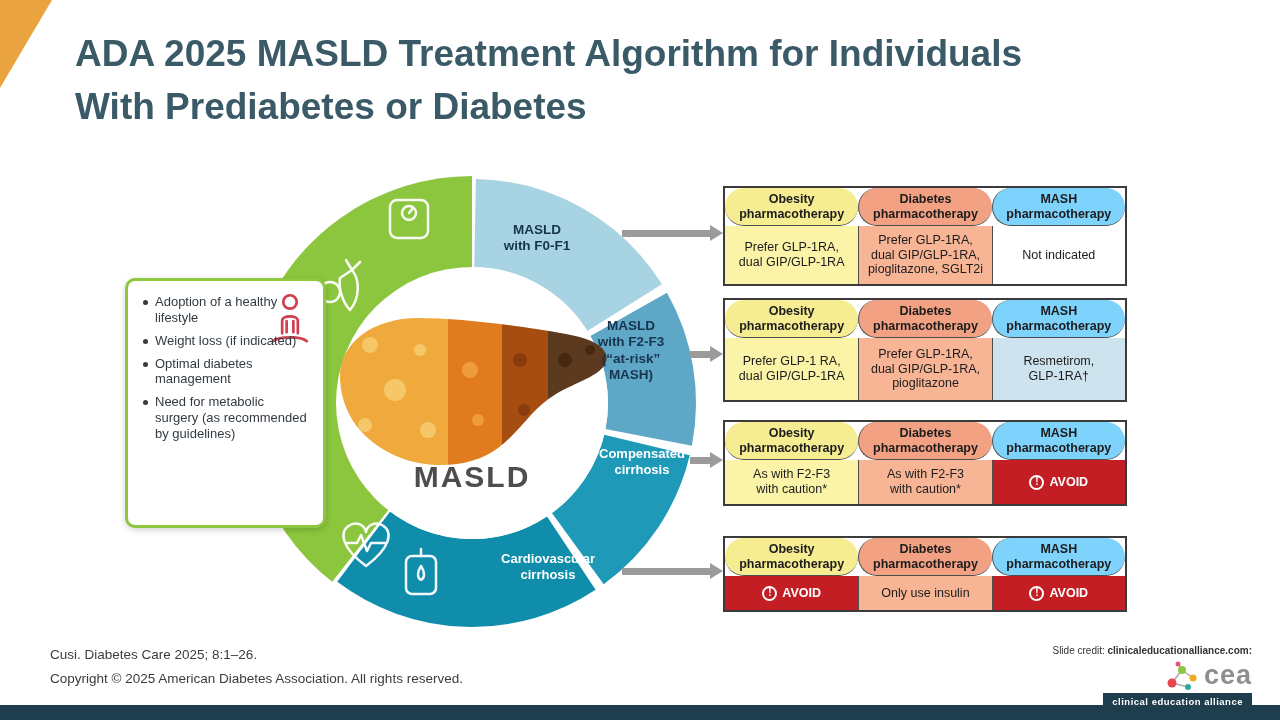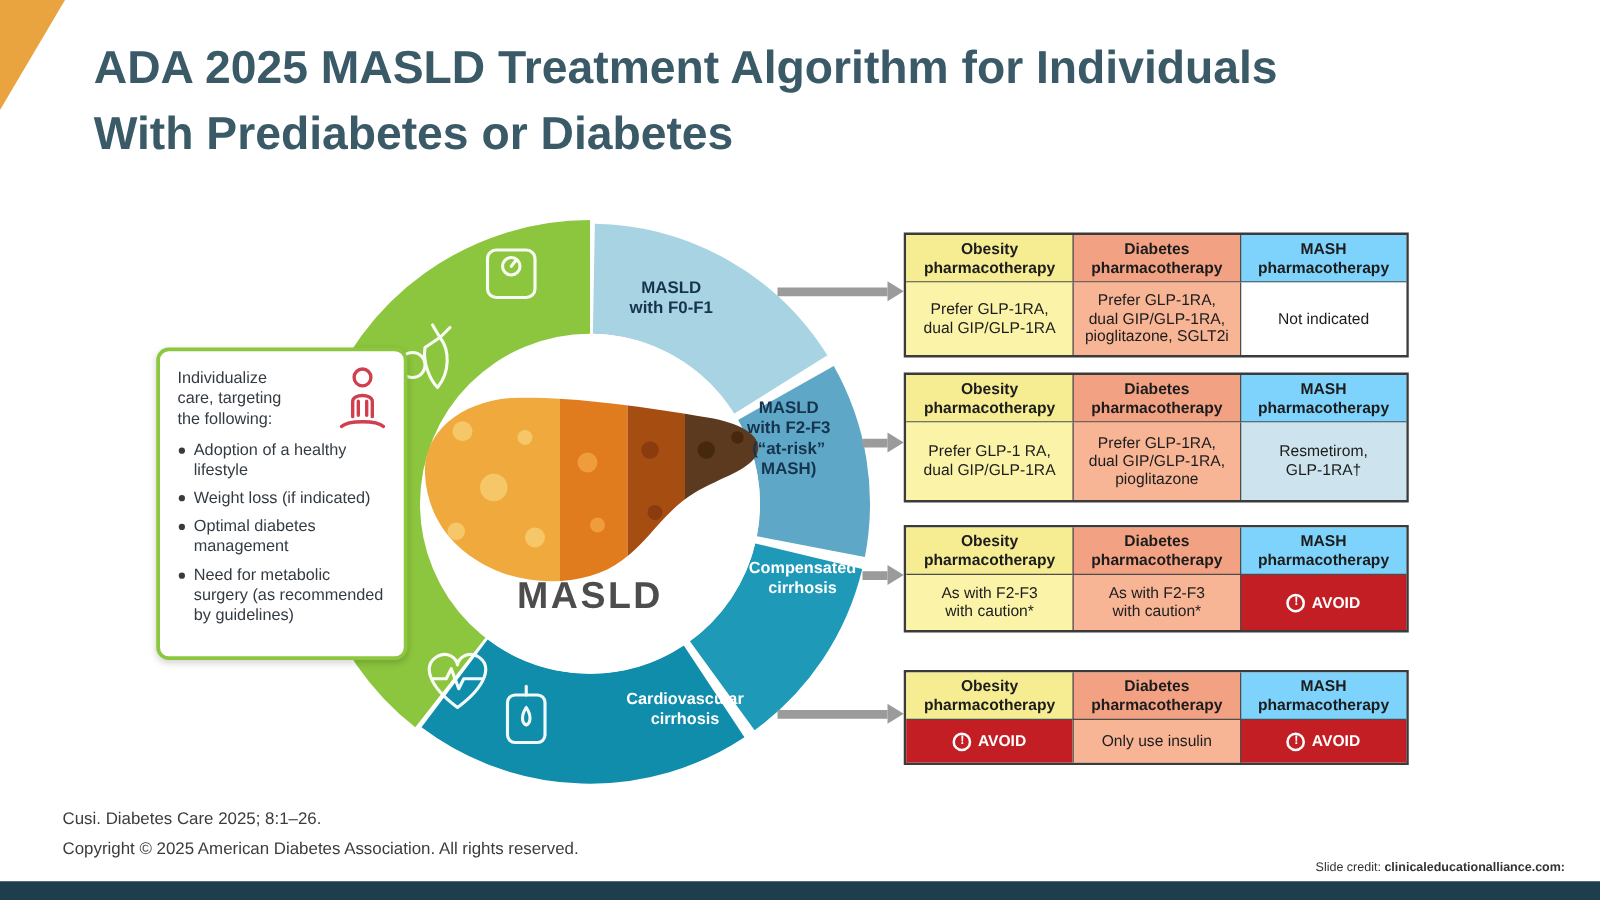--- a/index.html
+++ b/index.html
@@ -46,39 +46,39 @@
   .a3{left:690px;top:457px;width:20px;}
   .a4{left:622px;top:568px;width:88px;}
 
   
   .rtable{position:absolute;left:723px;width:404px;border:2px solid #3b3b3b;background:#fff;}
   .t1{top:186px}.t2{top:298px}.t3{top:420px}.t4{top:536px}
   .trow{display:grid;grid-template-columns:1fr 1fr 1fr;}
   .cell{display:flex;align-items:center;justify-content:center;text-align:center;white-space:pre-line;
         padding:2px 4px;font-size:12.5px;line-height:1.18;color:#1c1c1c;border-left:1px solid #4d4d4d;}
   .trow .cell:first-child{border-left:none}
-  .thead .cell{font-weight:bold;border-bottom:1px solid #4d4d4d;}
+  .thead .cell{font-weight:bold;border-bottom:1px solid #4d4d4d;border-radius:19px;}
   .c-yellow{background:#f6ec92}.c-salmon{background:#f2a183}.c-blue{background:#7dd3fc}
   .c-yellowL{background:#faf3a8}.c-salmonL{background:#f7b596}.c-blueL{background:#cde4ee}
   .c-white{background:#fff}
   .c-red{background:#c41e25;color:#fff;font-weight:bold;}
   .avoid-wrap{display:inline-flex;align-items:center;gap:5px;}
   .avoid-icon{display:inline-flex;align-items:center;justify-content:center;width:15px;height:15px;
               border:2px solid #fff;border-radius:50%;font-size:10px;font-weight:bold;color:#fff;line-height:1;}
 
   
   .citation{position:absolute;left:50px;top:647px;font-size:13.5px;color:#3c3c3c;}
   .copyright{position:absolute;left:50px;top:671px;font-size:13.5px;color:#3c3c3c;}
   .credit-block{position:absolute;right:28px;top:645px;text-align:right;}
-  .credit-line{font-size:10px;color:#333;margin-top:44px;}
+  .credit-line{font-size:10px;color:#333;}
   .credit-line b{font-weight:bold;}
   .logo-row{display:flex;align-items:center;justify-content:flex-end;gap:6px;margin-top:3px;}
   .cea-text{font-size:27px;font-weight:bold;color:#8f8f8f;letter-spacing:1px;line-height:1;text-align:right;}
   .cea-tagline{display:inline-block;margin-top:0;background:#1e3d4d;color:#fff;font-size:9.5px;
-               font-weight:bold;letter-spacing:.5px;padding:3px 9px;}
+               font-weight:bold;letter-spacing:.5px;padding:3px 9px;text-decoration:underline;}
 </style>
 </head>
 <body>
 
 <div class="slide">
 
   <div class="corner"></div>
 
   <div class="title">
     <div>ADA 2025 MASLD Treatment Algorithm for Individuals</div>
@@ -152,23 +152,20 @@
 cirrhosis</div>
   <div class="center-label">MASLD</div>
 
   <div class="care-box">
     <svg class="person-svg" viewBox="0 0 40 50" fill="none" stroke="#cf3f4f" stroke-width="2.4" stroke-linecap="round" stroke-linejoin="round">
       <circle cx="20" cy="8" r="6"></circle>
       <path d="M13 36 L13 25 C13 19.5 27 19.5 27 25 L27 36"></path>
       <path d="M17 25 V35 M23 25 V35"></path>
       <path d="M5 43 C10 38.5 30 38.5 35 43"></path>
     </svg>
-    <div class="care-intro">Individualize
-care, targeting
-the following:</div>
     <ul class="care-list">
       <li>Adoption of a healthy lifestyle</li>
       <li>Weight loss (if indicated)</li>
       <li>Optimal diabetes management</li>
       <li>Need for metabolic surgery (as recommended by guidelines)</li>
     </ul>
   </div>
 
   <div class="arrow a1"></div>
   <div class="arrow a2"></div>

